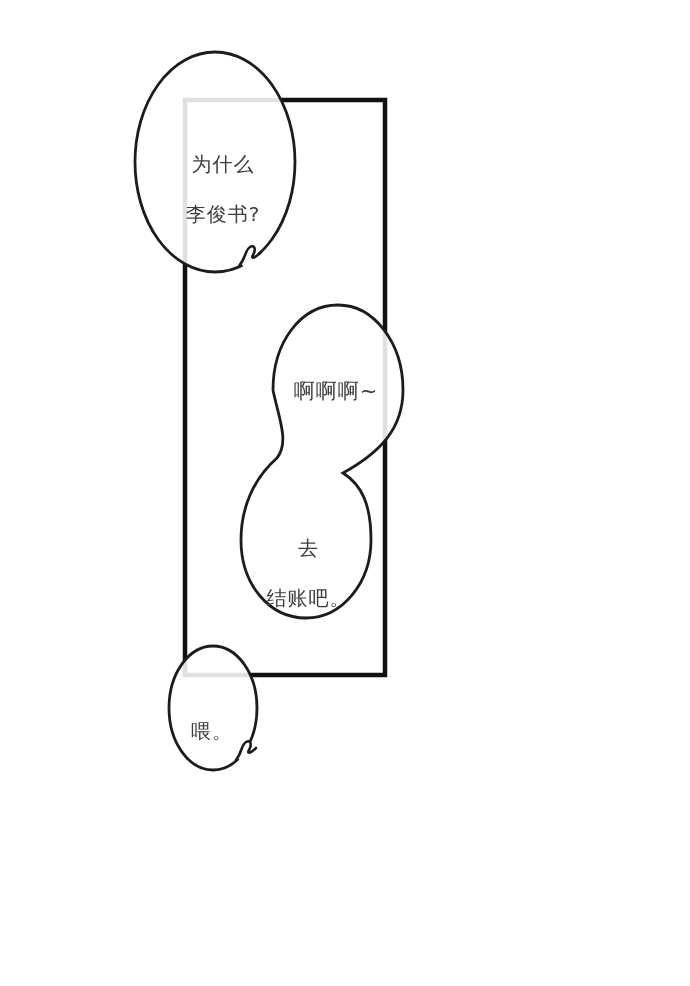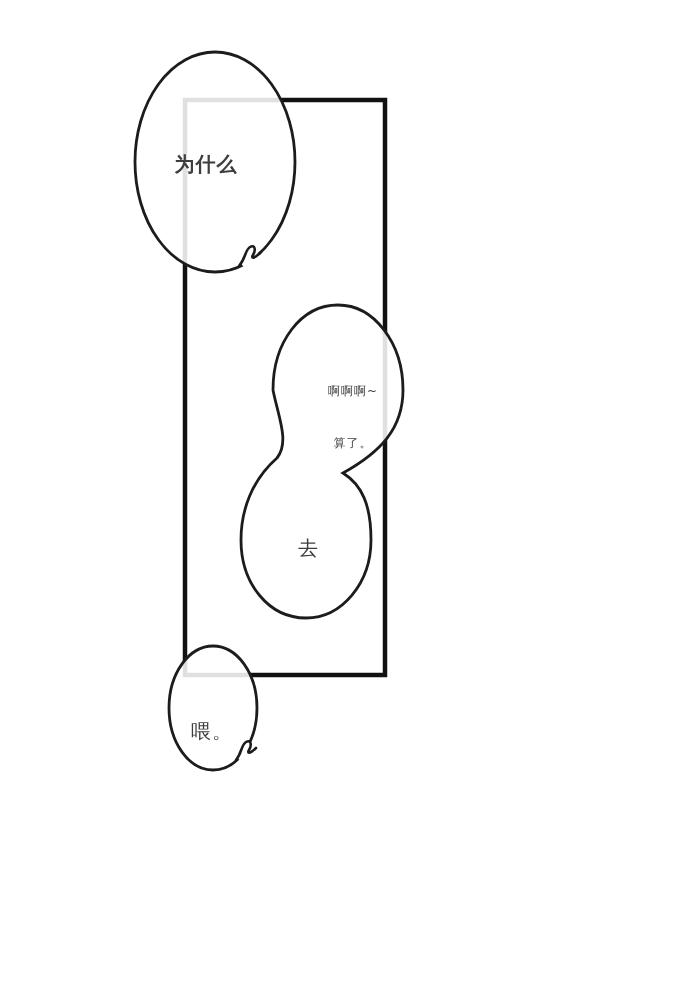--- a/index.html
+++ b/index.html
@@ -21,22 +21,22 @@
     top: 0;
   }
   .bubble-text {
     position: absolute;
     text-align: center;
     color: #3d3d3d;
     letter-spacing: 1px;
     z-index: 5;
     white-space: pre-line;
   }
-  .bt-1 { left: 126px; top: 127px; width: 160px; font-size: 20px; line-height: 25px; font-weight: bold; }
-  .bt-2 { left: 274px; top: 352px; width: 158px; font-size: 12px; line-height: 26px; }
+  .bt-1 { left: 143px; top: 127px; width: 160px; font-size: 20px; line-height: 25px; }
+  .bt-2 { left: 257px; top: 352px; width: 158px; font-size: 21px; line-height: 26px; }
   .bt-3 { left: 236px; top: 511px; width: 145px; font-size: 20px; line-height: 25px; }
   .bt-4 { left: 153px; top: 695px; width: 118px; font-size: 20px; line-height: 24px; }
   .line { display: block; }
 </style>
 </head>
 <body>
 
 <div id="page">
 
   <svg id="art" width="690" height="986" viewBox="0 0 690 986">
@@ -57,28 +57,29 @@
              C 290,442 278,416 273,390
              C 273,342 301,305 338,305 Z" fill="rgba(255,255,255,0.87)" stroke="#1c1c1c" stroke-width="2.8" stroke-linejoin="miter"></path>
 
     <ellipse cx="213" cy="708" rx="44" ry="62" fill="rgba(255,255,255,0.87)" stroke="#1c1c1c" stroke-width="2.8"></ellipse>
     <circle cx="244" cy="751" r="10" fill="#ffffff"></circle>
     <path d="M 236,760 C 242,753 241,745 246,742 C 251,739 252,745 249,750 C 247,753 249,755 256,748" fill="none" stroke="#1c1c1c" stroke-width="2.6" stroke-linecap="round" stroke-linejoin="round"></path>
   </svg>
 
   <div class="bubble-text bt-1">
     <span class="line">为什么</span>
+    <span class="line">李俊书?</span>
   </div>
 
   <div class="bubble-text bt-2">
     <span class="line">啊啊啊~</span>
-    <span class="line">算了。</span>
   </div>
 
   <div class="bubble-text bt-3">
     <span class="line">去</span>
+    <span class="line">结账吧。</span>
   </div>
 
   <div class="bubble-text bt-4">
     <span class="line">喂。</span>
   </div>
 
 </div>
 
 </body></html>

